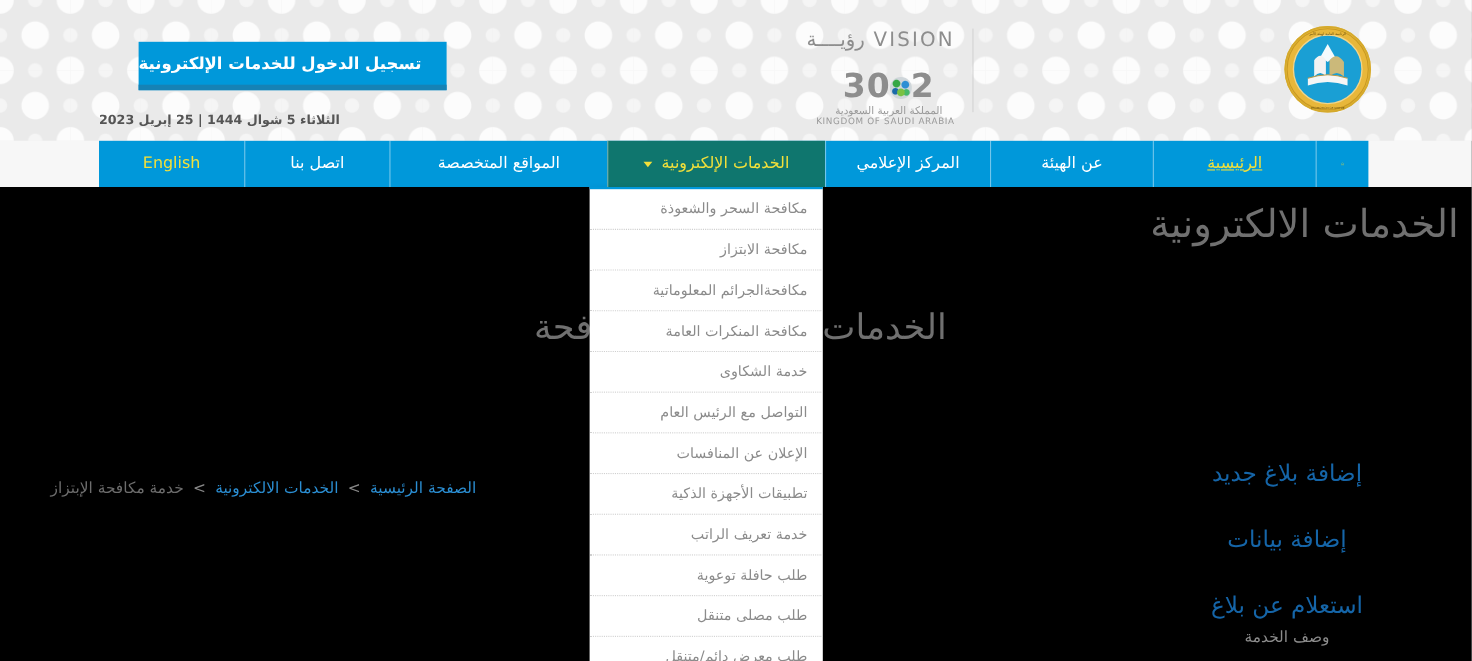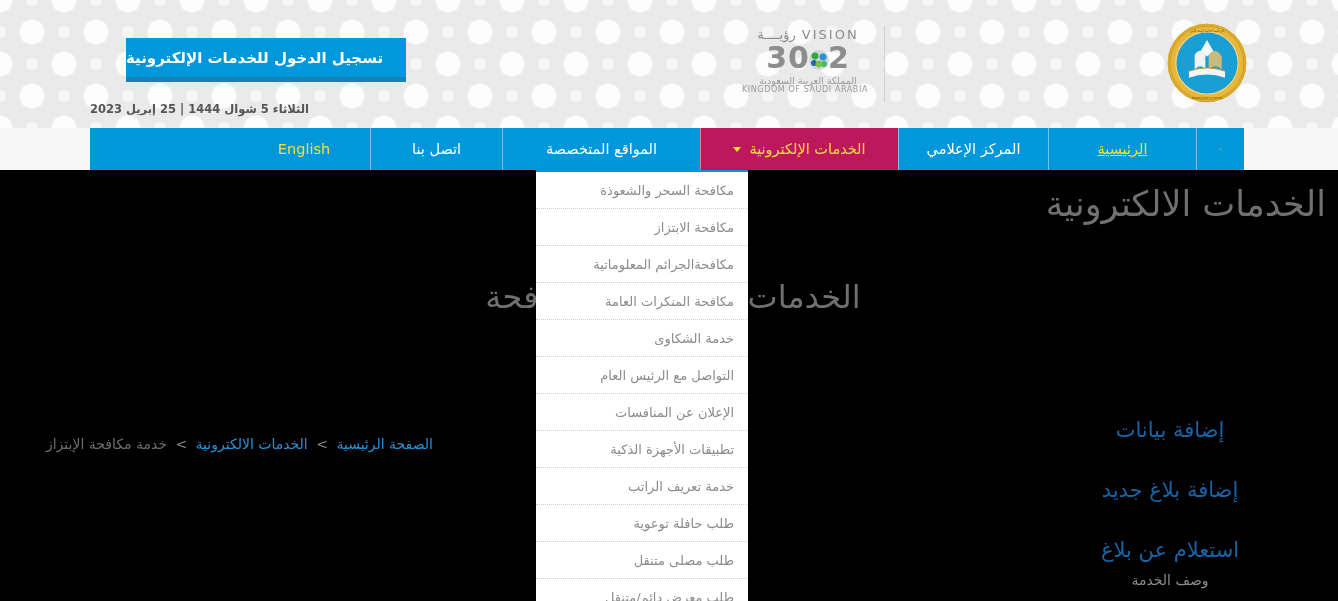--- a/index.html
+++ b/index.html
@@ -81,24 +81,24 @@
     position: absolute;
     left: 748px;
     top: 28px;
     width: 120px;
     height: 74px;
     text-align: center;
     line-height: 1;
     color: #9a9a9a;
   }
   .vision .v-top {
-    font-size: 13px;
+    font-size: 18px;
     letter-spacing: 2px;
     color: #8d8d8d;
-    margin-bottom: 2px;
+    margin-bottom: 18px;
     white-space: nowrap;
   }
   .vision .v-num {
     font-size: 30px;
     font-weight: bold;
     letter-spacing: 1px;
     color: #8d8d8d;
     position: relative;
     display: inline-block;
   }
@@ -207,21 +207,21 @@
     font-size: 14.5px;
     color: #ffffff;
     cursor: pointer;
     border-left: 1px solid rgba(255,255,255,0.45);
     white-space: nowrap;
     position: relative;
   }
   .nav-item.home-link { border-left: 1px solid rgba(255,255,255,0.45); }
   .nav-item.active-yellow { color: #f2e03a; }
   .nav-item.open {
-    background: #be185d;
+    background: #0f766e;
     color: #f2e03a;
   }
   .nav-item .caret {
     display: inline-block;
     margin-right: 8px;
     width: 0; height: 0;
     border-left: 4.5px solid transparent;
     border-right: 4.5px solid transparent;
     border-top: 5px solid #f2e03a;
   }
@@ -380,20 +380,21 @@
     </svg>
   </div>
 
   <div class="navbar">
     <div class="nav-item home-link nav-home">
       <svg width="24" height="22" viewBox="0 0 24 22">
         <path d="M12 2 L22 11 L19 11 L19 20 L14 20 L14 14 L10 14 L10 20 L5 20 L5 11 L2 11 Z" fill="none" stroke="#f2e03a" stroke-width="1.8" stroke-linejoin="round"></path>
       </svg>
     </div>
     <div class="nav-item active-yellow w-rayisia">الرئيسية</div>
+    <div class="nav-item w-anha">عن الهيئة</div>
     <div class="nav-item w-media">المركز الإعلامي</div>
     <div class="nav-item open w-eserv">
       <span>الخدمات الإلكترونية</span>
       <span class="caret"></span>
     </div>
     <div class="nav-item w-sites">المواقع المتخصصة</div>
     <div class="nav-item w-contact">اتصل بنا</div>
     <div class="nav-item active-yellow w-english">English</div>
   </div>
 
@@ -408,22 +409,22 @@
 
     <div class="breadcrumb">
       <a>الصفحة الرئيسية</a>
       <span class="sep">&gt;</span>
       <a>الخدمات الالكترونية</a>
       <span class="sep">&gt;</span>
       <span class="crumb-current">خدمة مكافحة الإبتزاز</span>
     </div>
 
     <div class="action-links">
+      <a class="action-link">إضافة بلاغ جديد</a>
       <a class="action-link">إضافة بيانات</a>
-      <a class="action-link">إضافة بلاغ جديد</a>
       <a class="action-link">استعلام عن بلاغ</a>
       <span class="desc-label">وصف الخدمة</span>
     </div>
 
   </div>
 
   <div class="dropdown">
     <div class="dd-item">مكافحة السحر والشعوذة</div>
     <div class="dd-item">مكافحة الابتزاز</div>
     <div class="dd-item">مكافحةالجرائم المعلوماتية</div>

